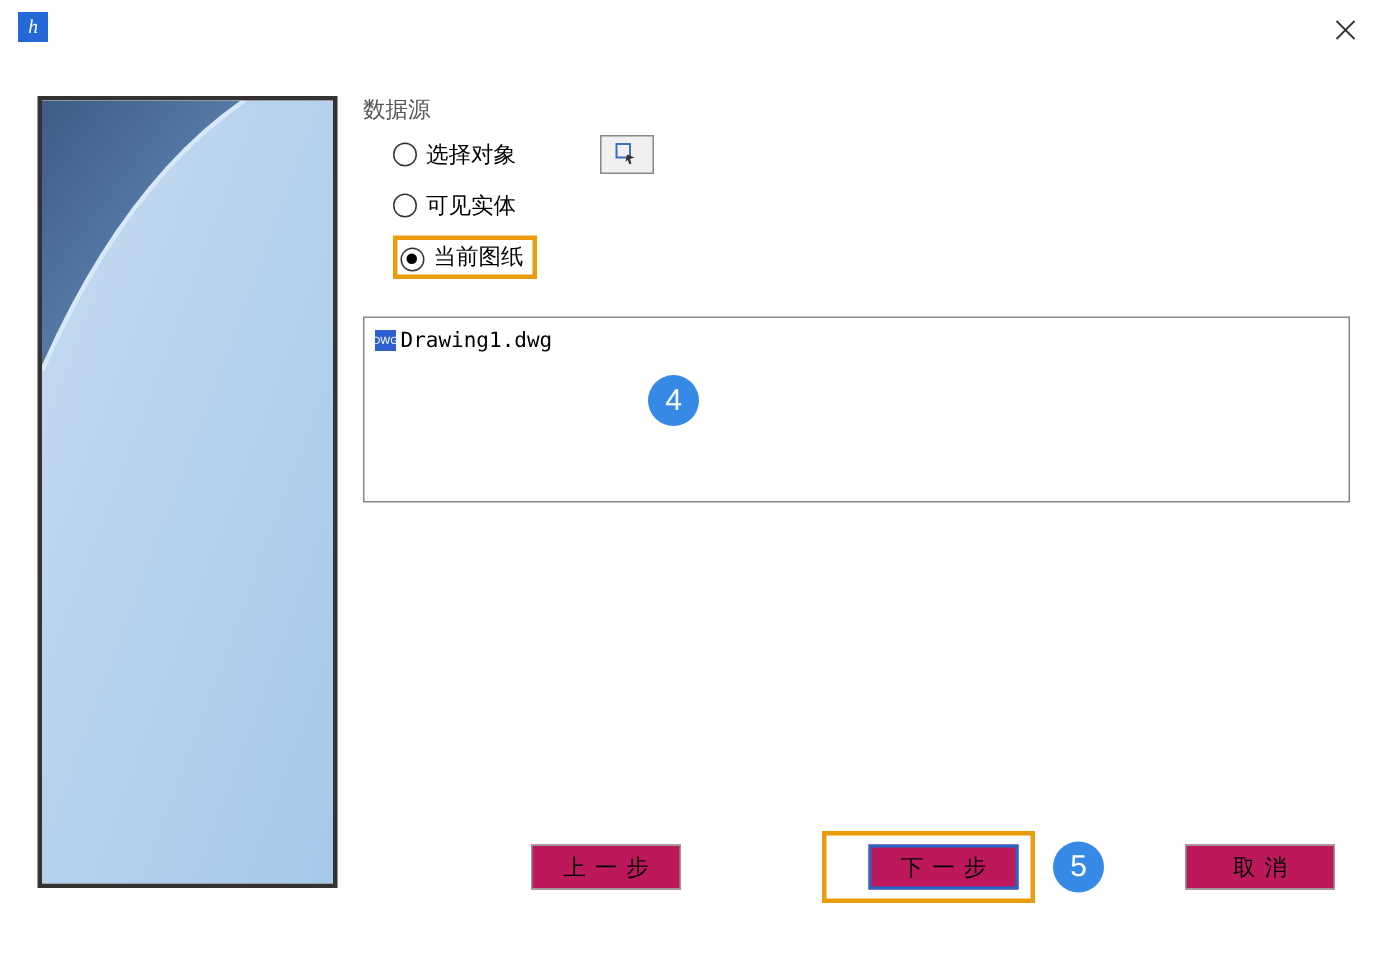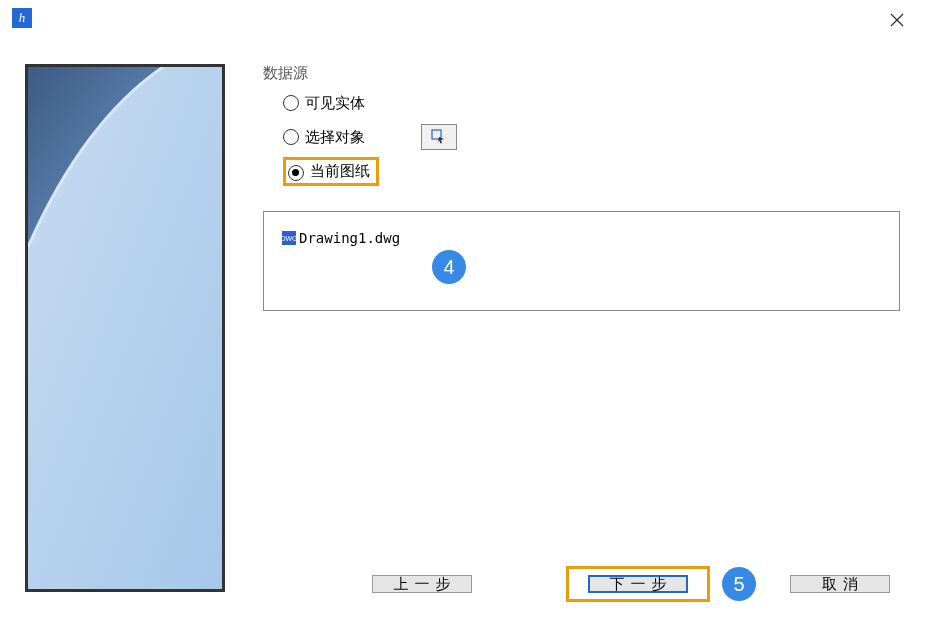--- a/index.html
+++ b/index.html
@@ -44,21 +44,21 @@
       display: flex;
       align-items: center;
       justify-content: center;
       font-size: 16px;
       color: #333;
       cursor: pointer;
     }
     .content {
       padding: 28px 25px 10px 25px;
       display: flex;
-      gap: 38px;
+      gap: 17px;
     }
     .preview-panel {
       width: 200px;
       height: 528px;
       border: 3px solid #333;
       background: #fff;
       flex-shrink: 0;
       position: relative;
       overflow: hidden;
     }
@@ -129,23 +129,23 @@
       align-items: center;
       justify-content: center;
       cursor: pointer;
     }
     .select-obj-btn svg {
       width: 16px;
       height: 16px;
     }
     .file-list {
       border: 1px solid #888;
-      height: 100px;
+      height: 124px;
       background: #fff;
-      padding: 18px;
+      padding: 7px;
     }
     .file-item {
       display: flex;
       align-items: center;
       gap: 3px;
       font-family: "SimSun", monospace;
       font-size: 14px;
     }
     .file-icon {
       width: 14px;
@@ -161,36 +161,37 @@
     .buttons-row {
       position: absolute;
       bottom: 40px;
       right: 35px;
       display: flex;
       align-items: center;
       gap: 12px;
     }
     .btn {
       width: 100px;
-      height: 18px;
+      height: 30px;
       border: 1px solid #999;
-      background: #e5e5e5;
+      background: #be185d;
       font-size: 15px;
       color: #000;
       display: flex;
       align-items: center;
       justify-content: center;
       cursor: pointer;
       letter-spacing: 6px;
       padding-left: 6px;
+      margin-left: 20px;
     }
     .btn.cancel { width: 100px; }
     .next-wrap {
       border: 3px solid #eb9c0c;
-      padding: 6px 19px;
+      padding: 6px 8px;
       display: flex;
       align-items: center;
     }
     .next-wrap .btn {
       border: 2px solid #2367c9;
     }
     .anno-circle {
       width: 34px;
       height: 34px;
       border-radius: 50%;
@@ -241,33 +242,33 @@
       <path d="M 135 0 Q 55 55 0 180" fill="none" stroke="#d9e8f6" stroke-width="3"></path>
     </svg>
   </div>
 
   <div class="right-panel">
     <div class="group-label">数据源</div>
 
     <div class="radio-group">
       <div class="radio-row">
         <span class="radio"></span>
-        <span class="radio-label">可见实体</span>
-      </div>
-      <div class="radio-row">
-        <span class="radio"></span>
         <span class="radio-label">选择对象</span>
         <span class="select-obj-btn">
           <svg viewBox="0 0 16 16">
             <rect x="1" y="1" width="9" height="9" fill="none" stroke="#3a6fc2" stroke-width="1.3"></rect>
             <path d="M 8 8 L 13 10 L 10 11 L 11 14 L 9.5 14.5 L 8.5 11.5 L 7 13 Z" fill="#333"></path>
           </svg>
         </span>
       </div>
       <div class="radio-row">
+        <span class="radio"></span>
+        <span class="radio-label">可见实体</span>
+      </div>
+      <div class="radio-row">
         <span class="radio3-wrap">
           <span class="radio checked"></span>
           <span class="radio-label">当前图纸</span>
         </span>
       </div>
     </div>
 
     <div class="file-list">
       <div class="file-item">
         <span class="file-icon">DWG</span>

